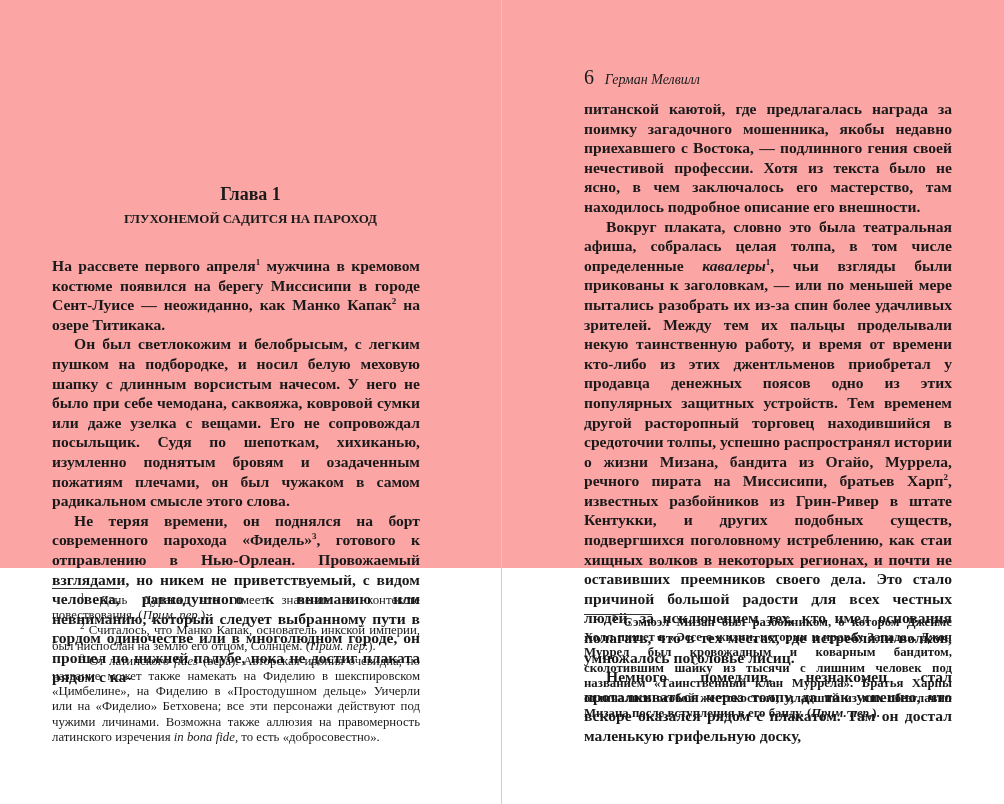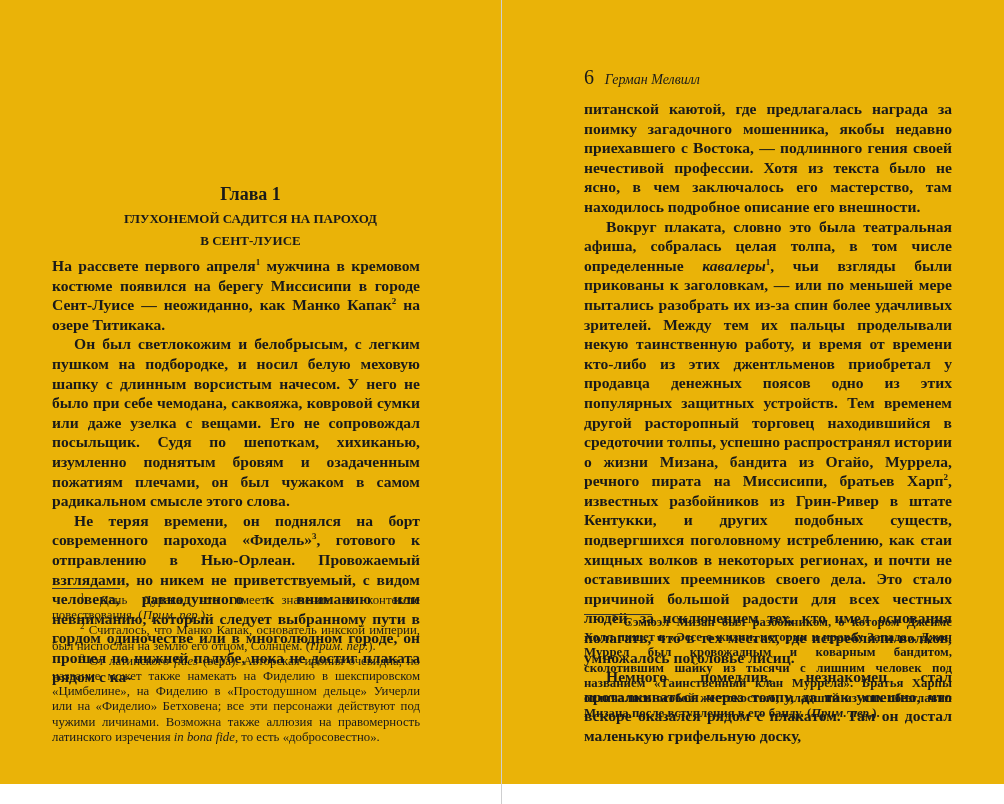--- a/index.html
+++ b/index.html
@@ -1,18 +1,18 @@
 <!DOCTYPE html>
 <html><head>
 <meta charset="utf-8">
 <style>
   html, body { margin: 0; padding: 0; background: #ffffff; }
   body { width: 1004px; height: 804px; position: relative; overflow: hidden;
          font-family: "Liberation Serif", "DejaVu Serif", serif; color: #1a1a1a; }
-  .page { position: absolute; top: 0; height: 784px; background: #eab308; }
+  .page { position: absolute; top: 0; height: 568px; background: #fca5a5; }
   .page-left { left: 0; width: 501px; }
   .page-right { left: 502px; width: 502px; }
   .gutter { position: absolute; left: 501px; top: 0; width: 1px; height: 804px; background: #cfcfcf; }
   .column { position: absolute; width: 368px; }
   .page-left .column { left: 52px; }
   .page-right .column { left: 82px; font-weight: bold; }
   .running-head { position: absolute; left: 82px; top: 66px; font-size: 19px; line-height: 22px; white-space: nowrap; }
   .running-head .pno { font-size: 20px; margin-right: 6px; }
   .running-head .author { font-style: italic; font-size: 14px; }
   .chapter-num { position: absolute; left: 0; width: 501px; top: 183px; text-align: center;
@@ -29,21 +29,20 @@
   .footnotes p { margin: 0; text-indent: 28px; }
   .it { font-style: italic; }
 </style>
 </head>
 <body>
 
 <div class="page page-left">
   <div class="chapter-num">Глава 1</div>
   <div class="chapter-title">
     <div>ГЛУХОНЕМОЙ САДИТСЯ НА ПАРОХОД</div>
-    <div>В СЕНТ-ЛУИСЕ</div>
   </div>
 
   <div class="column body-text" style="top:256px;font-weight:bold;">
     <p class="noindent"><span>На рассвете первого апреля</span><sup>1</sup><span> мужчина в кремовом костюме появился на берегу Миссисипи в городе Сент-Луисе — неожиданно, как Манко Капак</span><sup>2</sup><span> на озере Титикака.</span></p>
     <p class="indent">Он был светлокожим и белобрысым, с легким пушком на подбородке, и носил белую меховую шапку с длинным ворсистым начесом. У него не было при себе чемодана, саквояжа, ковровой сумки или даже узелка с вещами. Его не сопровождал посыльщик. Судя по шепоткам, хихиканью, изумленно поднятым бровям и озадаченным пожатиям плечами, он был чужаком в самом радикальном смысле этого слова.</p>
     <p class="indent"><span>Не теряя времени, он поднялся на борт современного парохода «Фидель»</span><sup>3</sup><span>, готового к отправлению в Нью-Орлеан. Провожаемый взглядами, но никем не приветствуемый, с видом человека, равнодушного к вниманию или невниманию, который следует выбранному пути в гордом одиночестве или в многолюдном городе, он прошел по нижней палубе, пока не достиг плаката рядом с ка-</span></p>
   </div>
 
   <div class="column footnotes" style="top:588px;">
     <div class="fn-rule"></div>

